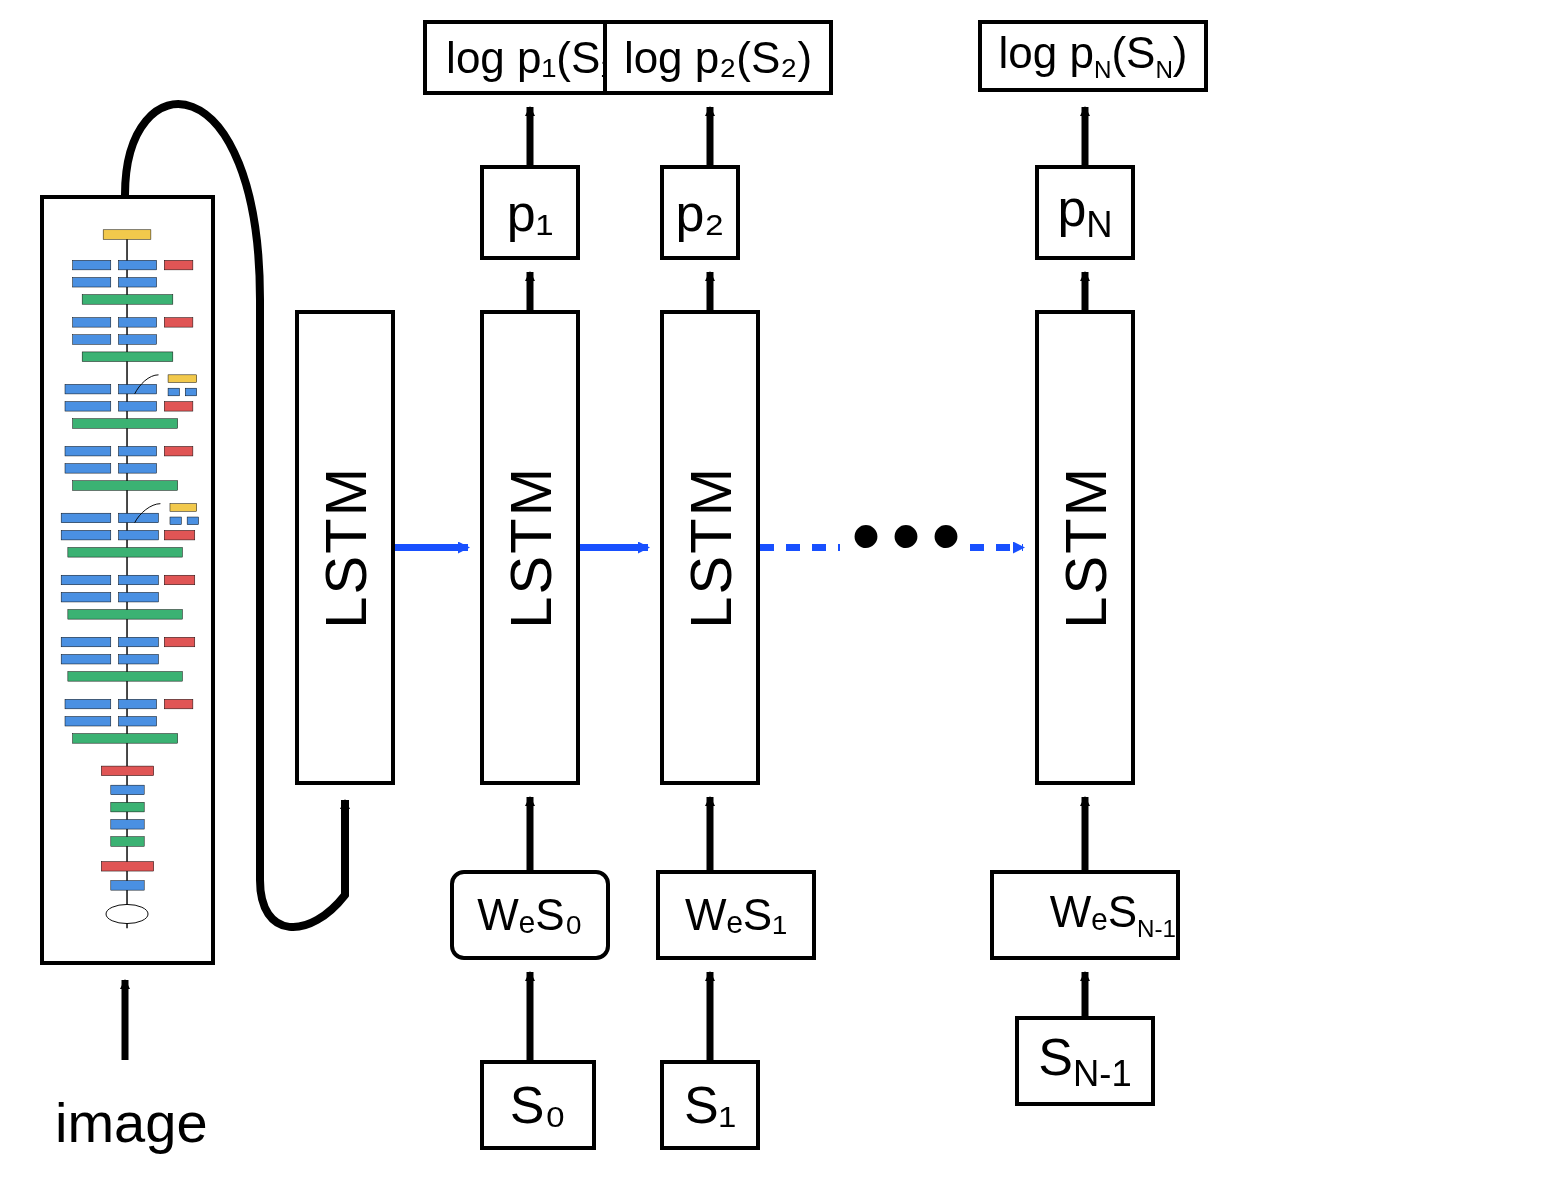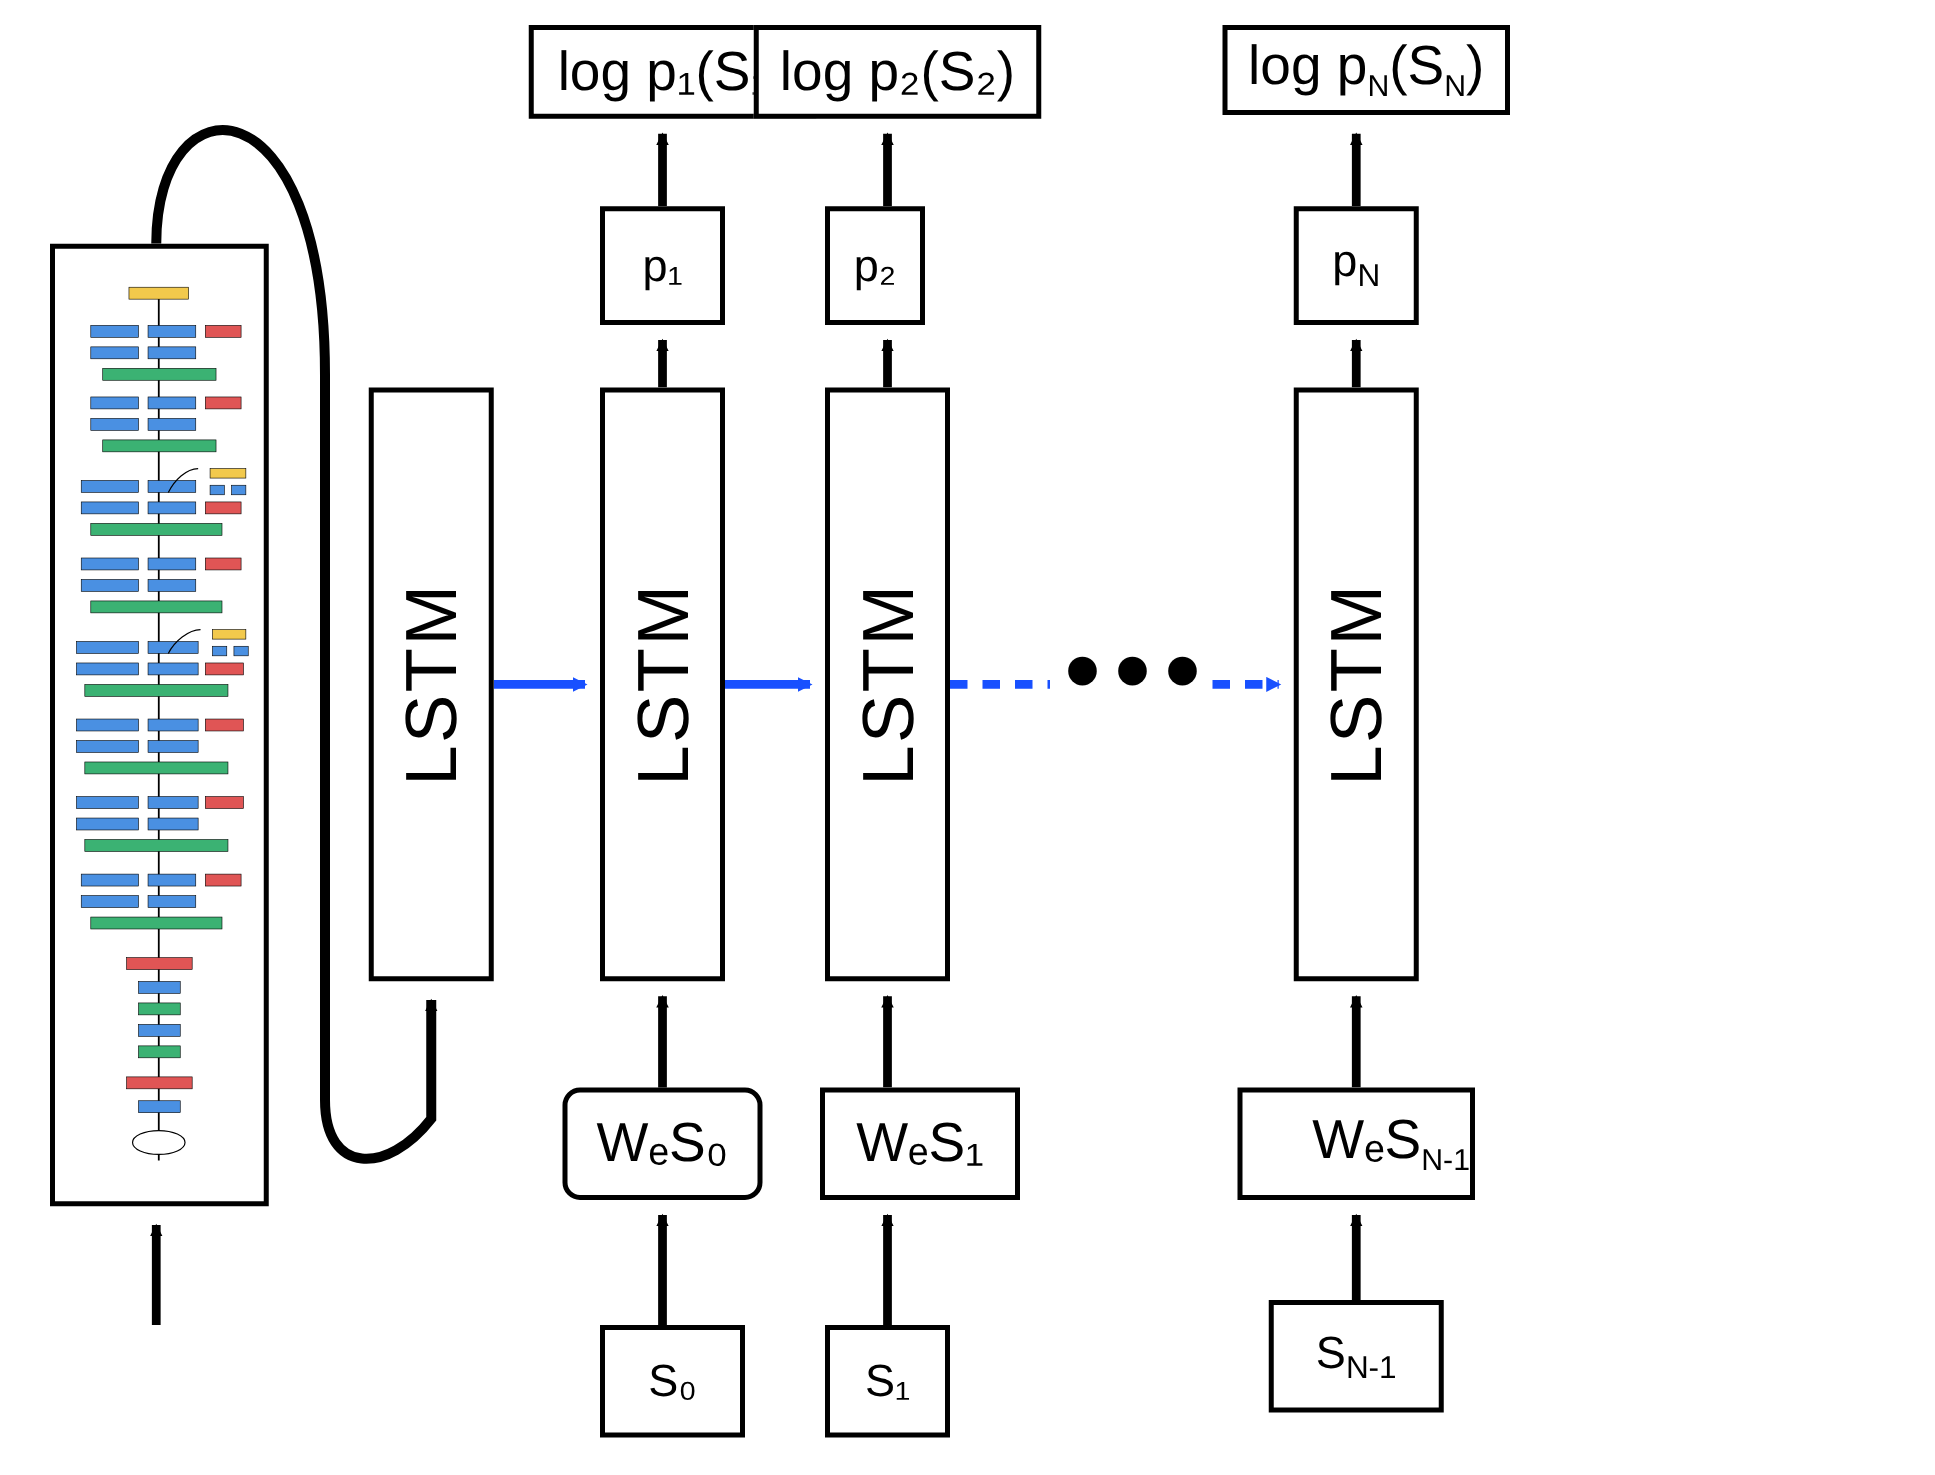--- a/index.html
+++ b/index.html
@@ -27,21 +27,21 @@
     transform: rotate(180deg);
     font-size: 58px;
     font-weight: 400;
     letter-spacing: 2px;
   }
   .lbl {
     font-size: 44px;
     white-space: nowrap;
   }
   .lbl-lg {
-    font-size: 36px;
+    font-size: 52px;
   }
   .sub {
     font-size: 0.7em;
     vertical-align: sub;
   }
   .smallsub {
     font-size: 0.55em;
     vertical-align: sub;
   }
   .dots {
@@ -183,20 +183,21 @@
         <rect x="60" y="680" width="55" height="10" fill="#e05555" stroke="#000" stroke-width="0.5"></rect>
         <rect x="70" y="700" width="35" height="10" fill="#4a90e2" stroke="#000" stroke-width="0.5"></rect>
         <ellipse cx="87" cy="735" rx="22" ry="10" fill="#fff" stroke="#000" stroke-width="1"></ellipse>
       </g>
 
       <path d="M120,170 C110,170 100,180 95,190" fill="none" stroke="#000" stroke-width="1"></path>
       <path d="M122,305 C112,305 100,315 95,325" fill="none" stroke="#000" stroke-width="1"></path>
     </svg>
   </div>
 
+  <div class="image-label" style="left:55px; top:1090px;">image</div>
 
   <div class="dots" style="left:852px; top:490px;">•••</div>
 
   <div id="columns">
       <div class="box " style="left: 295px; top: 310px; width: 100px; height: 475px;">
         <span class="vtext">LSTM</span>
       </div>
       <div class="box " style="left: 480px; top: 310px; width: 100px; height: 475px;">
         <span class="vtext">LSTM</span>
       </div>
@@ -232,18 +233,18 @@
       </div>
       <div class="box " style="left: 1035px; top: 165px; width: 100px; height: 95px;">
         <span class="lbl-lg">p<span class="sub">N</span></span>
       </div>
       <div class="box " style="left: 978px; top: 20px; width: 230px; height: 72px;">
         <span class="lbl">log p<span class="smallsub">N</span>(S<span class="smallsub">N</span>)</span>
       </div>
       <div class="box " style="left: 990px; top: 870px; width: 190px; height: 90px; justify-content: flex-end;">
         <span class="lbl">WₑS<span class="smallsub">N-1</span></span>
       </div>
-      <div class="box " style="left: 1015px; top: 1040px; width: 140px; height: 90px;">
+      <div class="box " style="left: 1015px; top: 1016px; width: 140px; height: 90px;">
         <span class="lbl-lg">S<span class="sub">N-1</span></span>
       </div>
     </div>
 
 </div>
 
 </body></html>

